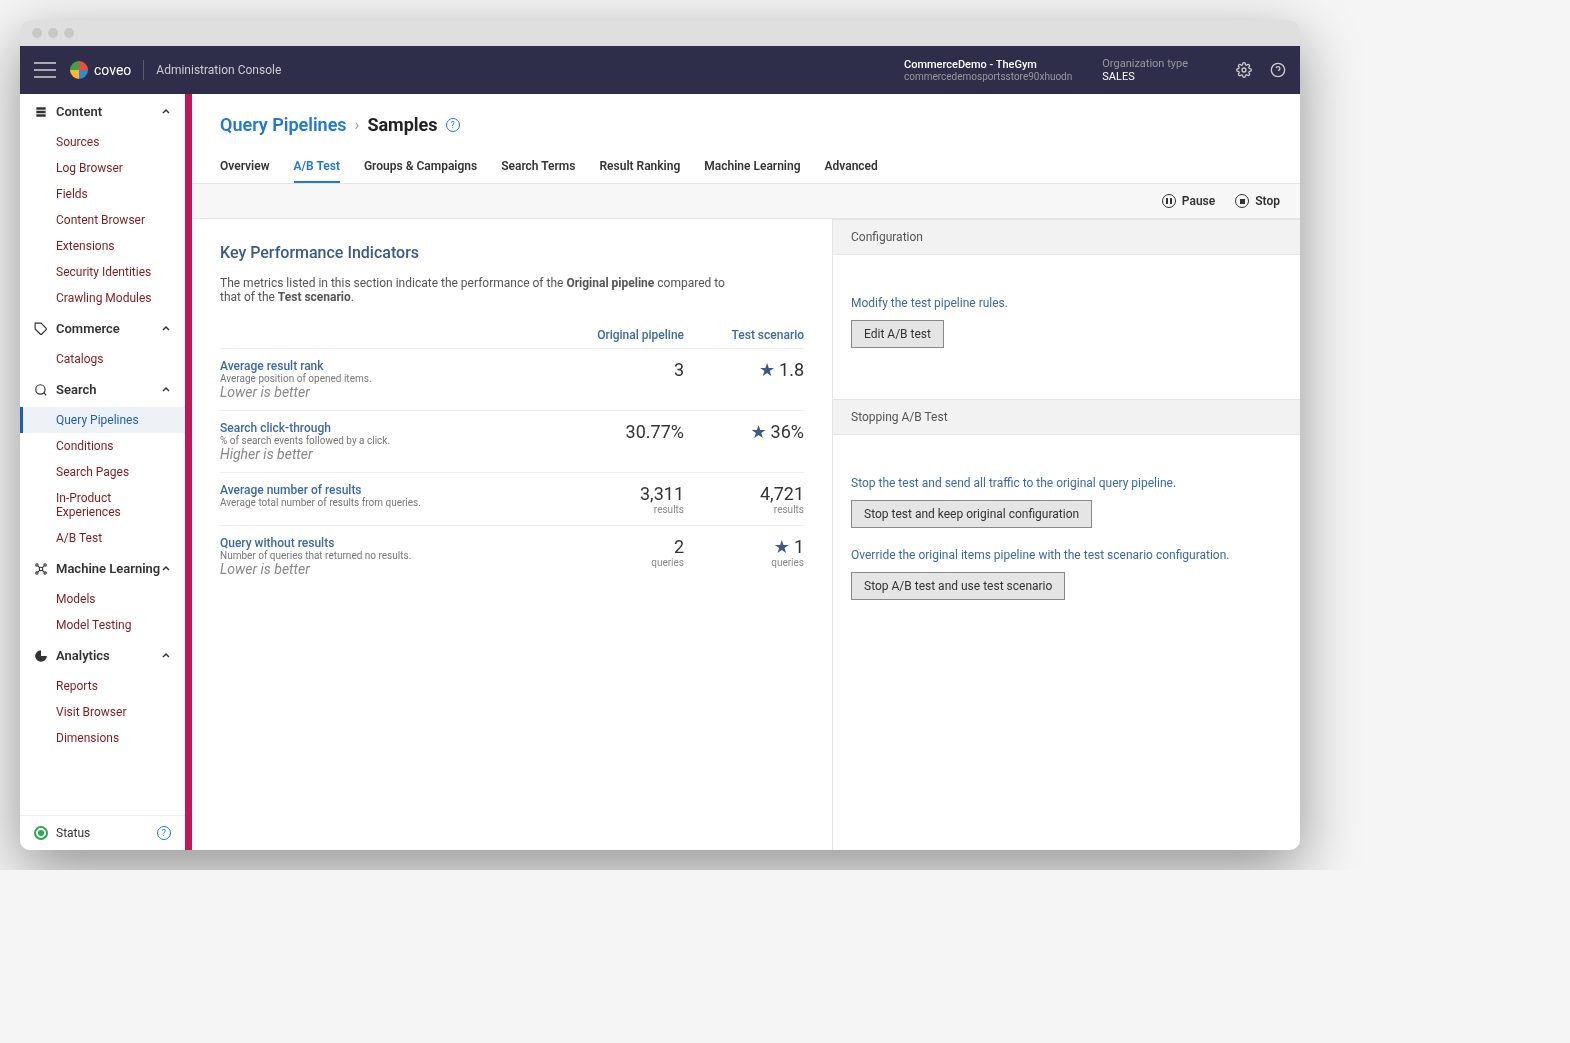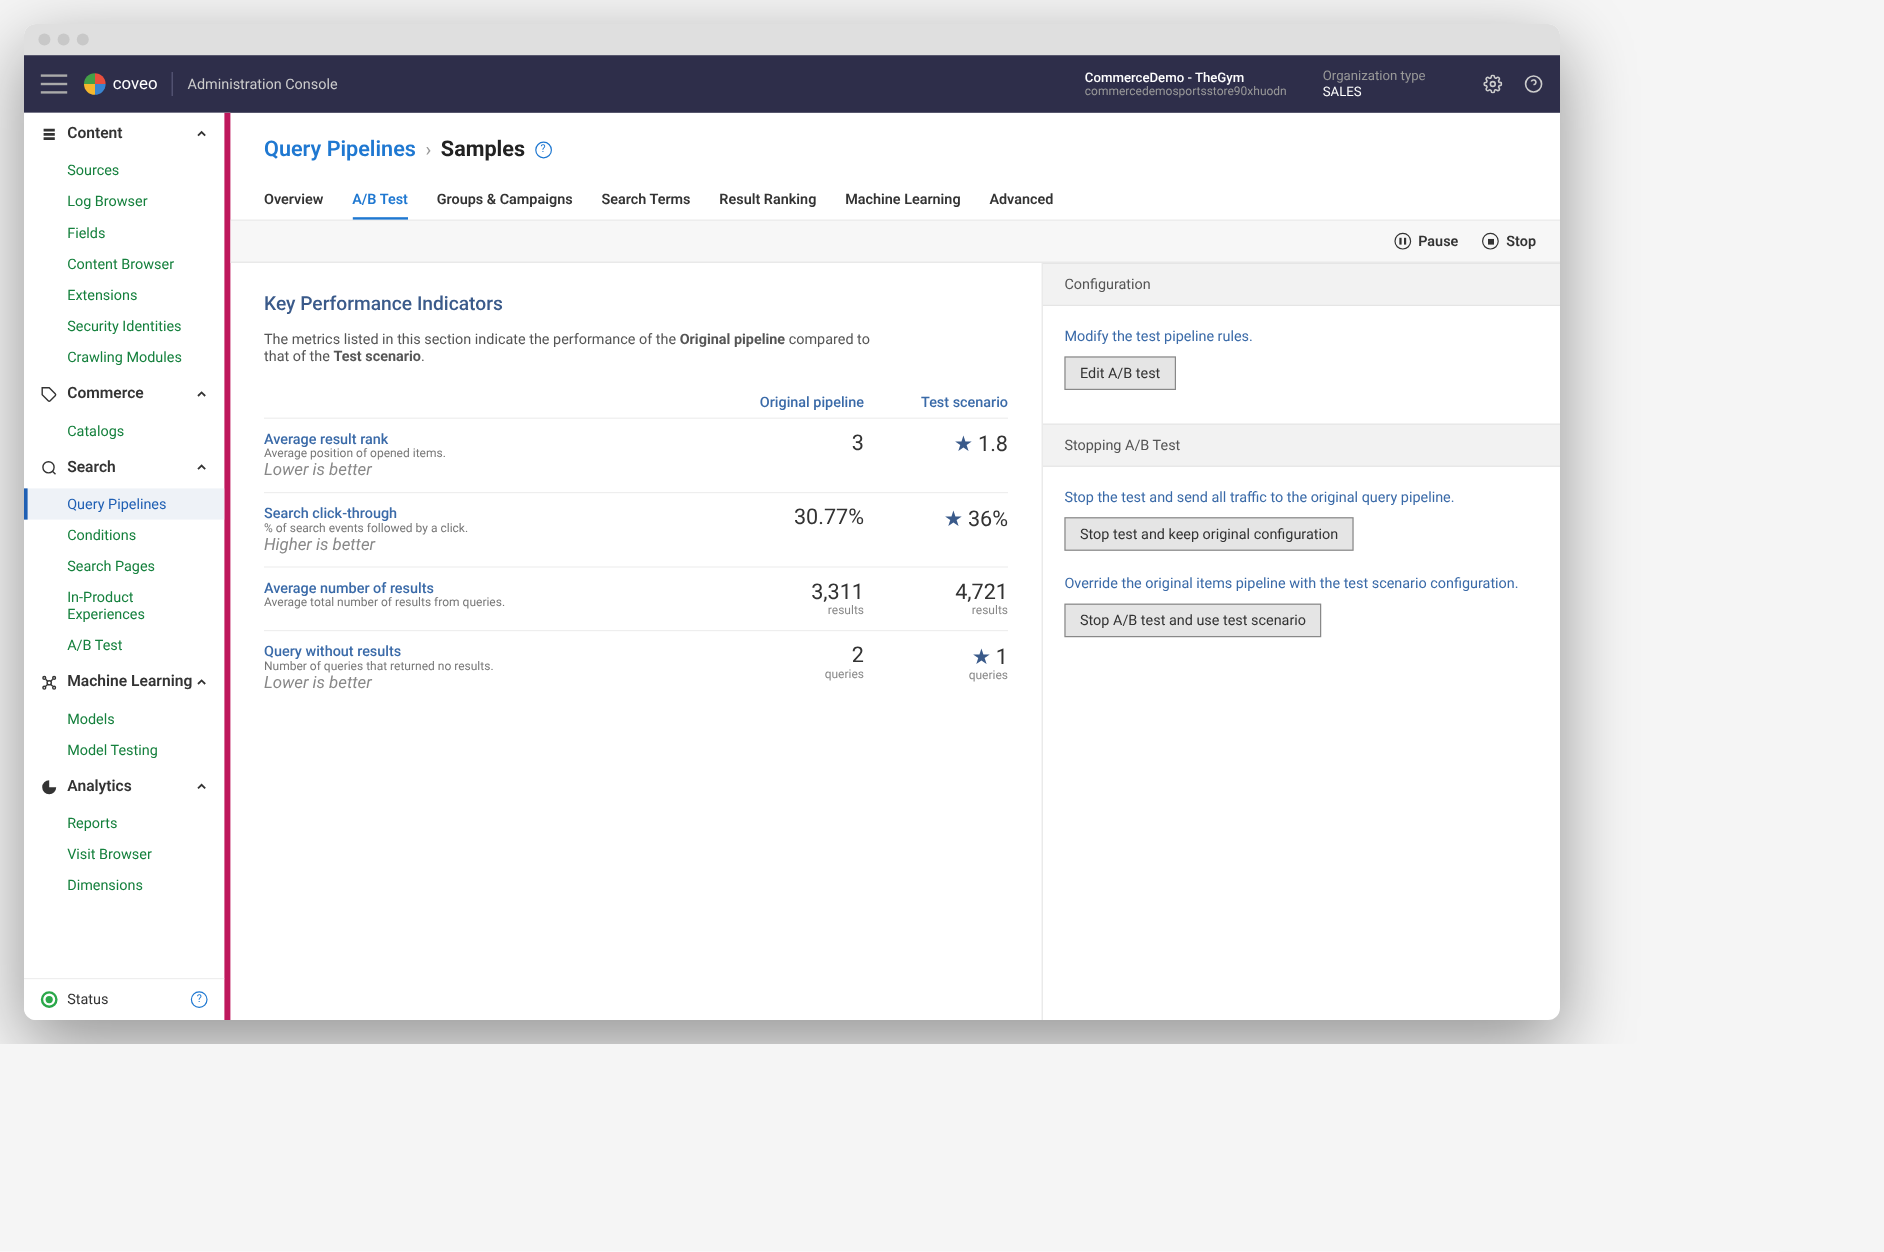--- a/index.html
+++ b/index.html
@@ -16,26 +16,26 @@
 .header-admin { font-size: 12px; color: #ccc; }
 .header-spacer { flex: 1; }
 .org-info { display: flex; flex-direction: column; margin-right: 30px; font-size: 11px; }
 .org-name { color: #fff; font-weight: 500; }
 .org-id { color: #999; font-size: 10px; }
 .org-type { display: flex; flex-direction: column; margin-right: 30px; font-size: 11px; }
 .org-type-label { color: #999; }
 .org-type-value { color: #fff; }
 .header-icon { width: 16px; height: 16px; margin-left: 18px; cursor: pointer; }
 .body { display: flex; height: calc(100% - 74px); }
-.sidebar { width: 172px; background: #fff; border-right: 5px solid #be185d; overflow-y: auto; display: flex; flex-direction: column; }
+.sidebar { width: 172px; background: #fff; border-right: 7px solid #be185d; overflow-y: auto; display: flex; flex-direction: column; }
 .sidebar-main { flex: 1; overflow-y: auto; }
 .nav-section-header { display: flex; align-items: center; padding: 10px 14px; font-size: 13px; font-weight: 600; color: #333; cursor: pointer; }
 .nav-section-header .icon { width: 14px; margin-right: 8px; display: flex; align-items: center; justify-content: center; }
 .nav-section-header .chevron { margin-left: auto; }
-.nav-item { padding: 6px 14px 6px 36px; font-size: 12px; color: #15803d; cursor: pointer; }
+.nav-item { padding: 6px 14px 6px 36px; font-size: 12px; color: #7f1d1d; cursor: pointer; }
 .nav-item.active { background: #eef2f7; color: #1f5fb3; border-left: 3px solid #1f5fb3; padding-left: 33px; }
 .sidebar-footer { border-top: 1px solid #eee; padding: 10px 14px; display: flex; align-items: center; font-size: 12px; color: #333; }
 .sidebar-footer .status-icon { width: 14px; height: 14px; border-radius: 50%; border: 2px solid #2ba84a; margin-right: 8px; position: relative; }
 .sidebar-footer .status-icon::after { content: ""; position: absolute; inset: 2px; border-radius: 50%; background: #2ba84a; }
 .sidebar-footer .help { margin-left: auto; width: 14px; height: 14px; border: 1.5px solid #1f78d1; border-radius: 50%; color: #1f78d1; font-size: 9px; display: flex; align-items: center; justify-content: center; }
 .main { flex: 1; display: flex; flex-direction: column; overflow: hidden; }
 .breadcrumb { padding: 20px 28px 6px; display: flex; align-items: center; gap: 8px; }
 .breadcrumb-link { color: #1f78d1; font-size: 18px; font-weight: 600; }
 .breadcrumb-sep { color: #999; }
 .breadcrumb-current { font-size: 18px; font-weight: 700; color: #222; }
@@ -55,21 +55,21 @@
 .kpi-header-row { display: flex; font-size: 12px; color: #3a6aa8; font-weight: 500; padding: 6px 0; }
 .kpi-metric-col { flex: 1; }
 .kpi-val-col { width: 120px; text-align: right; }
 .kpi-row { display: flex; padding: 10px 0; border-top: 1px solid #eee; align-items: flex-start; }
 .kpi-metric-name { font-size: 12px; color: #3a6aa8; font-weight: 500; }
 .kpi-metric-sub { font-size: 10px; color: #777; }
 .kpi-metric-note { font-size: 14px; color: #888; font-style: italic; }
 .kpi-value { font-size: 18px; color: #333; text-align: right; }
 .kpi-value-sub { font-size: 10px; color: #888; text-align: right; }
 .kpi-star { color: #3a5a8a; margin-right: 4px; }
-.right-panel { width: 432px; border-left: 1px solid #e5e5e5; overflow-y: auto; display: flex; flex-direction: column; }
+.right-panel { width: 468px; border-left: 1px solid #e5e5e5; overflow-y: auto; display: flex; flex-direction: column; gap: 23px; }
 .panel-section-header { background: #f2f2f2; padding: 10px 18px; font-size: 12px; color: #555; border-bottom: 1px solid #e5e5e5; border-top: 1px solid #e5e5e5; }
 .panel-body { padding: 18px; }
 .panel-text { font-size: 12px; color: #3a6aa8; margin-bottom: 10px; }
 .panel-btn { display: inline-block; border: 1px solid #888; padding: 6px 12px; font-size: 12px; color: #333; background: #e5e5e5; cursor: pointer; margin-bottom: 10px; }
 svg { display: block; }
 </style>
 </head>
 <body>
 
 <div class="window">

